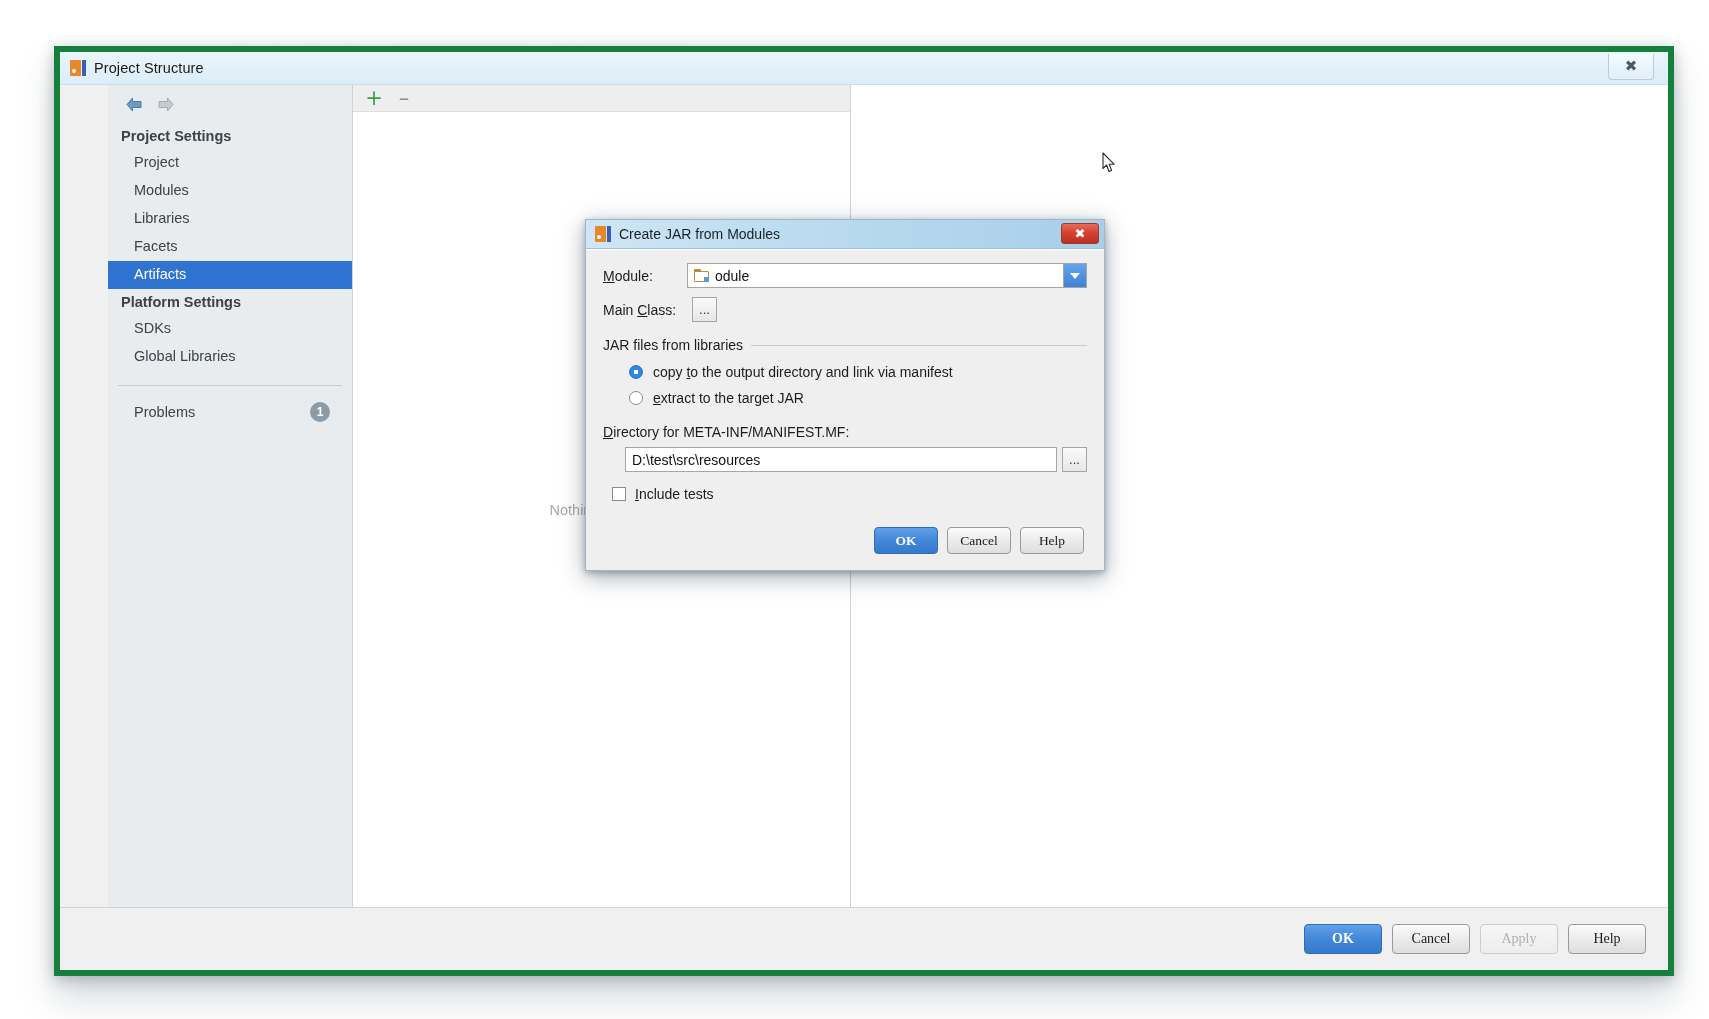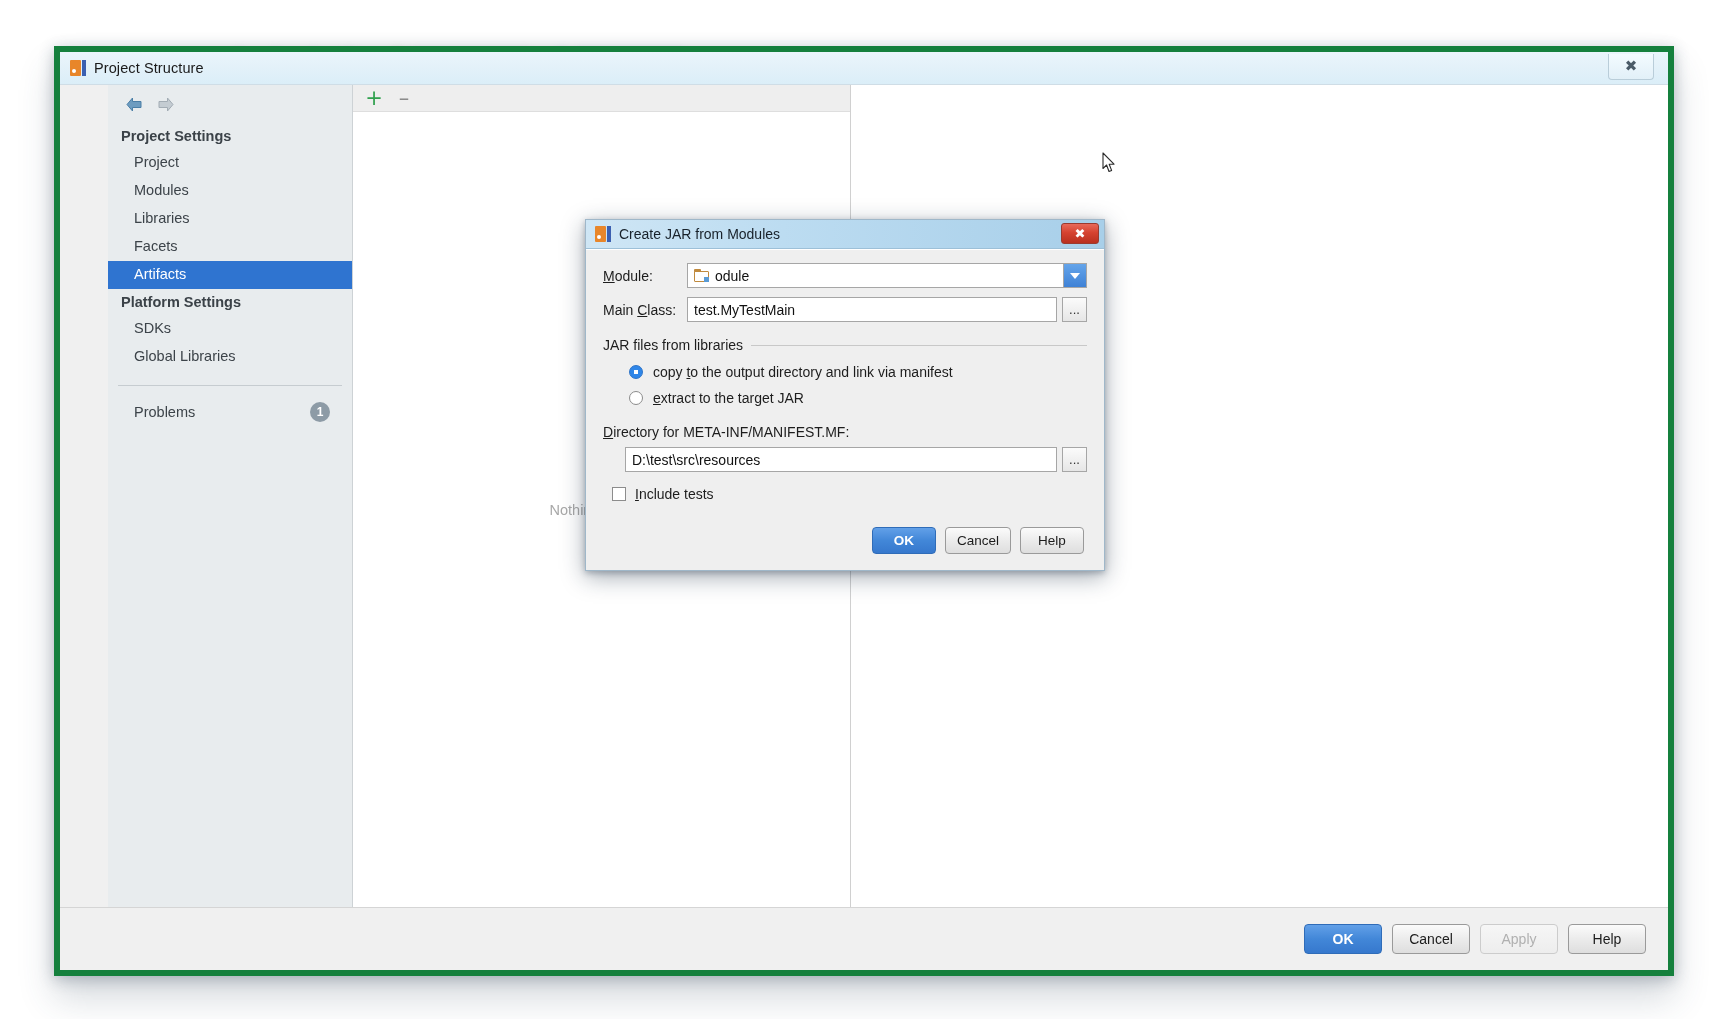--- a/index.html
+++ b/index.html
@@ -227,21 +227,21 @@
     align-items: center;
     justify-content: flex-end;
     gap: 10px;
     padding-right: 22px;
   }
   .btn {
     min-width: 78px;
     height: 30px;
     padding: 0 14px;
     font-size: 14px;
-    font-family: Liberation Sans, sans-serif;
+    font-family: Liberation Serif, serif;
     color: #1c1c1c;
     background: linear-gradient(to bottom, #fbfbfb 0%, #ececec 48%, #dedede 100%);
     border: 1px solid #9a9a9a;
     border-radius: 4px;
     cursor: pointer;
     display: flex; align-items: center; justify-content: center;
   }
   .btn.primary {
     background: linear-gradient(to bottom, #62a0e8 0%, #4287d8 50%, #3678cd 100%);
     border: 1px solid #2f6cb8;
@@ -570,23 +570,20 @@
           </span>
           <span>odule</span>
           <span class="combo-arrow">
               <i></i>
             </span>
         </div>
       </div>
 
       <div class="form-row">
         <div class="form-label"><span>Main </span><span class="mn">C</span><span>lass:</span></div>
-        <div class="field">
-          <span>test.MyTestMain</span>
-        </div>
         <div class="ellipsis-btn">...</div>
       </div>
 
       <div class="fieldset">
         <div class="fieldset-line"></div>
         <span class="fieldset-legend">JAR files from libraries</span>
       </div>
 
       <div class="radio-row">
         <span class="radio checked"></span>

